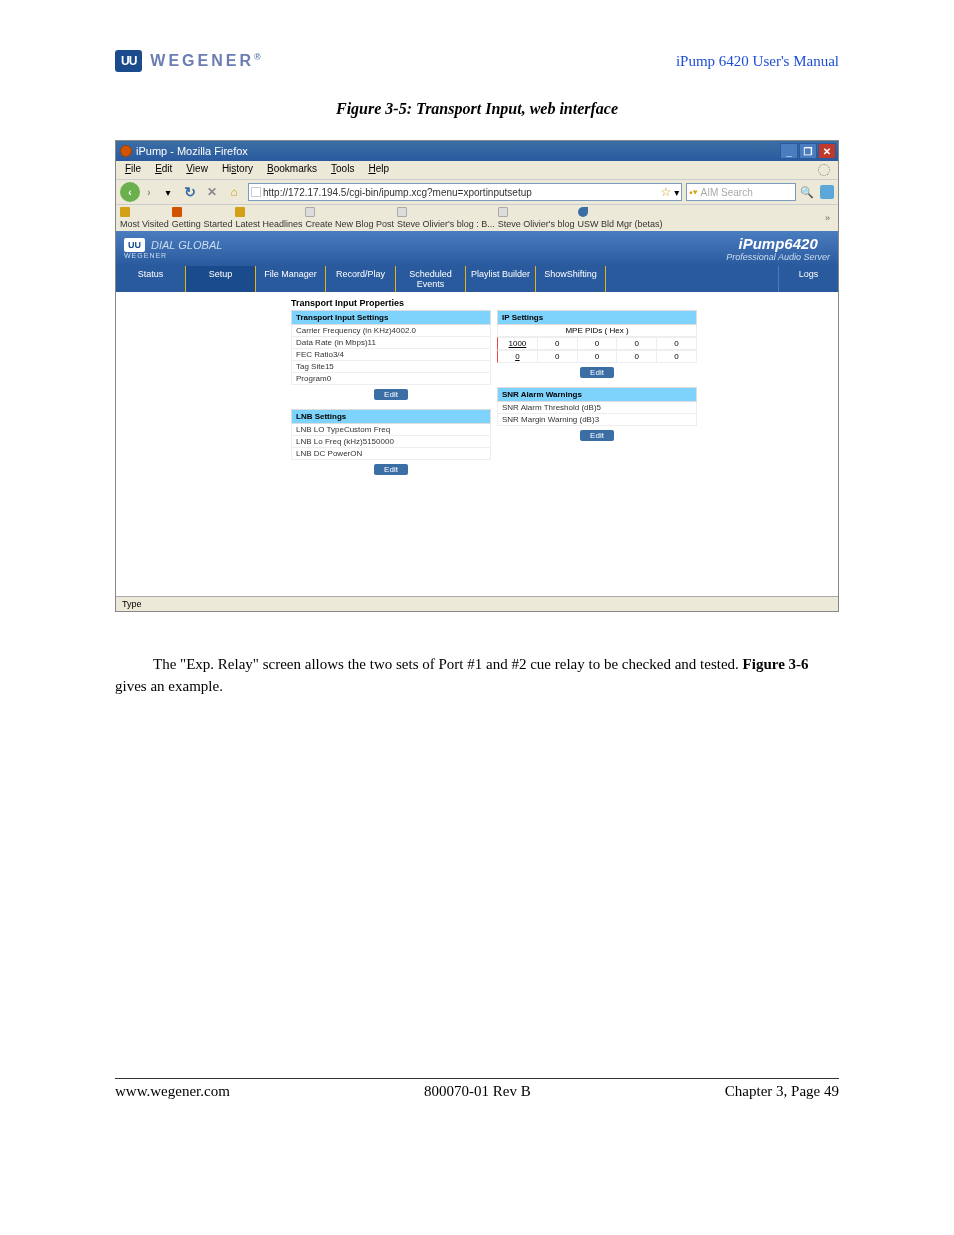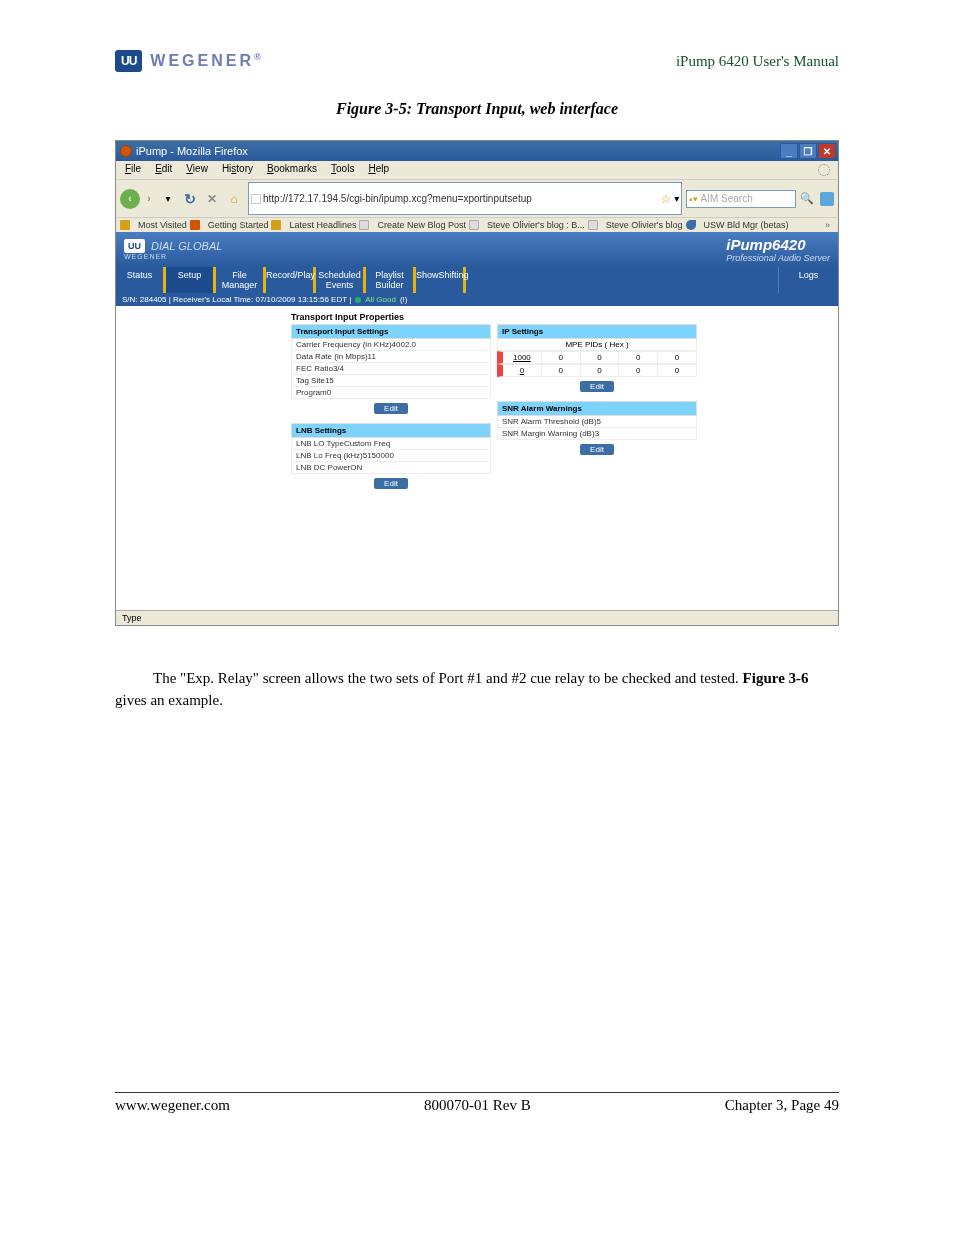--- a/index.html
+++ b/index.html
@@ -3,21 +3,21 @@
 <meta charset="utf-8">
 <style>
   * { box-sizing: border-box; margin: 0; padding: 0; }
   body { font-family: "Times New Roman", serif; background: #fff; width: 954px; margin: 0 auto; }
   .page { padding: 50px 115px 40px 115px; }
   .page-header { display: flex; justify-content: space-between; align-items: center; margin-bottom: 28px; }
   .logo-area { display: flex; align-items: center; gap: 8px; }
   .logo-badge { background: #1a4b8c; color: #fff; font-family: Arial,sans-serif; font-weight: bold; font-size: 12px; padding: 4px 6px; border-radius: 3px; letter-spacing: -1px; }
   .logo-text { color: #6b7db3; font-family: Arial,sans-serif; font-weight: bold; font-size: 16px; letter-spacing: 3px; }
   .logo-r { font-size: 9px; vertical-align: super; }
-  .manual-title { font-size: 15px; color: #14532d; text-align: center; }
+  .manual-title { font-size: 15px; color: #1d4ed8; text-align: center; }
   .figure-caption { text-align: center; font-style: italic; font-weight: bold; font-size: 16px; margin-bottom: 22px; }
 
   .screenshot { border: 1px solid #888; font-family: Arial, sans-serif; font-size: 10px; background: #ece9d8; }
   .titlebar { background: linear-gradient(#3b6ea5,#2a5a9e); color: #fff; display: flex; align-items: center; justify-content: space-between; padding: 2px 2px 2px 4px; }
   .titlebar-left { display: flex; align-items: center; gap: 4px; font-weight: normal; font-size: 11px; }
   .ff-icon { width: 12px; height: 12px; background: #d35400; border-radius: 50%; border: 1px solid #a04000; }
   .win-btns { display: flex; gap: 1px; }
   .win-btn { width: 18px; height: 16px; background: #4a7cc0; border: 1px solid #2a5a9e; color: #fff; font-weight: bold; font-size: 10px; display: flex; align-items: center; justify-content: center; }
   .win-close { background: #c0392b; }
   .menubar { background: #ece9d8; padding: 1px 4px; display: flex; gap: 2px; font-size: 10px; justify-content: space-between; }
@@ -25,68 +25,68 @@
   .menubar span { padding: 1px 5px; }
   .menubar u { text-decoration: underline; }
   .loading-icon { width: 12px; height: 12px; border: 1px dotted #888; border-radius: 50%; margin: 2px 4px; }
   .toolbar { background: #ece9d8; display: flex; align-items: center; padding: 2px 4px; gap: 2px; border-top: 1px solid #ccc; }
   .tb-btn { width: 20px; height: 18px; display: flex; align-items: center; justify-content: center; border-radius: 3px; }
   .nav-back { background: #6ab04c; border-radius: 50%; color: #fff; font-weight: bold; width: 20px; height: 20px; }
   .nav-fwd { width: 14px; height: 14px; color: #888; font-weight: bold; }
   .reload { color: #3b6ea5; font-weight: bold; font-size: 14px; }
   .stop-x { color: #888; font-weight: bold; font-size: 12px; }
   .home { color: #d4a017; font-size: 12px; }
-  .url-bar { flex: 1; display: flex; align-items: center; background: #fff; border: 1px solid #7a9ac0; height: 33px; padding: 0 2px; margin: 0 2px; }
+  .url-bar { flex: 1; display: flex; align-items: center; background: #fff; border: 1px solid #7a9ac0; height: 18px; padding: 0 2px; margin: 0 2px; }
   .url-text { flex: 1; font-size: 10px; color: #333; padding-left: 2px; }
   .star { color: #d4a017; font-size: 12px; padding: 0 3px; }
   .search-bar { display: flex; align-items: center; background: #fff; border: 1px solid #7a9ac0; height: 18px; padding: 0 2px; width: 110px; }
   .search-g { color: #d4a017; font-weight: bold; font-size: 10px; }
   .search-text { color: #aaa; font-size: 10px; flex: 1; padding-left: 3px; }
   .mag { color: #6b8db3; font-size: 11px; padding: 0 2px; }
   .feed-icon { width: 14px; height: 14px; background: #5ba8d8; border-radius: 2px; margin-left: 2px; }
 
   .bkbar { background: #ece9d8; padding: 2px 4px; display: flex; gap: 3px; font-size: 9px; align-items: center; border-top: 1px solid #ccc; justify-content: space-between; }
   .bk-items { display: flex; gap: 3px; align-items: center; }
-  .bk-item { display: flex; align-items: flex-start; gap: 8px; color: #333; }
+  .bk-item { display: flex; align-items: flex-start; gap: 2px; color: #333; flex-direction: column; }
   .bk-ico { width: 10px; height: 10px; background: #d4a017; border-radius: 1px; }
   .bk-ico.r { background: #d35400; }
   .bk-ico.p { background: #ddd; border: 1px solid #aaa; }
   .bk-ico.b { background: #3b6ea5; border-radius: 50% 0 50% 50%; }
   .bk-more { color: #666; padding-right: 4px; }
 
   .app-header { background: linear-gradient(#4a7cc0,#2a5a9e); padding: 4px 8px; display: flex; justify-content: space-between; align-items: center; }
   .app-logo { display: flex; align-items: center; gap: 6px; }
   .uu-box { background: #fff; color: #1a4b8c; font-weight: bold; font-size: 9px; padding: 2px 4px; border-radius: 2px; font-family: Arial; }
   .dial-global { color: #cde; font-size: 11px; font-style: italic; }
   .wegener-sm { color: #cde; font-size: 7px; letter-spacing: 1px; }
-  .app-right { text-align: left; }
+  .app-right { text-align: center; }
   .app-title { color: #fff; font-weight: bold; font-size: 15px; font-style: italic; }
   .app-sub { color: #cde; font-size: 9px; font-style: italic; }
   .tabbar { background: #2a5a9e; display: flex; }
-  .tab { color: #fff; font-size: 9px; padding: 3px 0; width: 50px; text-align: center; border-right: 3px solid #eab308; }
+  .tab { color: #fff; font-size: 9px; padding: 3px 0; width: 70px; text-align: center; border-right: 1px solid #eab308; }
   .tab.active { background: #1a4b8c; }
   .tab.log { margin-left: auto; width: 60px; border-left: 1px solid #4a7cc0; border-right: none; }
   .status-line { background: #2a5a9e; color: #fff; font-size: 8px; padding: 2px 6px; display: flex; align-items: center; gap: 4px; }
   .status-dot { width: 6px; height: 6px; background: #27ae60; border-radius: 50%; }
   .status-good { color: #8be88b; }
 
   .content { background: #fff; padding: 6px 0 10px 0; }
   .ctitle { font-size: 9px; font-weight: bold; padding-left: 175px; margin-bottom: 2px; }
   .panels { display: flex; gap: 6px; padding-left: 175px; }
   .panel { }
   .phead { background: #7dd3fc; font-weight: bold; font-size: 8px; padding: 2px 4px; border: 1px solid #ddd; }
   .prow { display: flex; justify-content: flex-start; font-size: 8px; padding: 1px 4px; border: 1px solid #eee; border-top: none; }
   .prow .lab { color: #333; }
   .prow .val { color: #333; }
   .edit-btn { background: #3b6ea5; color: #fff; border: none; font-size: 8px; padding: 1px 10px; border-radius: 2px; cursor: pointer; }
   .edit-row { text-align: center; padding: 3px 0; }
   .p-left { width: 200px; }
   .p-right { width: 200px; }
   .mpe-cell { flex: 1; text-align: center; padding: 1px 2px; border: 1px solid #eee; border-left: none; }
-  .mpe-cell:first-child { border-left: 6px solid #ef4444; text-decoration: underline; }
+  .mpe-cell:first-child { border-left: 1px solid #ef4444; text-decoration: underline; }
   .mpe-row { display: flex; font-size: 8px; }
 
   .blank-area { background: #fff; height: 108px; margin-top: 0; }
   .status-bar-bot { background: #ece9d8; padding: 2px 6px; font-size: 9px; border-top: 1px solid #aaa; }
   .body-text { margin-top: 42px; font-size: 15px; line-height: 1.45; text-indent: 38px; }
   .page-footer { margin-top: 380px; border-top: 1px solid #333; padding-top: 4px; display: flex; justify-content: space-between; font-size: 15px; }
 </style>
 </head>
 <body>
 
@@ -202,26 +202,20 @@
       <div class="tab">Status</div>
       <div class="tab active">Setup</div>
       <div class="tab">File Manager</div>
       <div class="tab">Record/Play</div>
       <div class="tab">Scheduled Events</div>
       <div class="tab">Playlist Builder</div>
       <div class="tab">ShowShifting</div>
       <div class="tab log">Logs</div>
     </div>
 
-    <div class="status-line">
-      <span>S/N: 284405  |  Receiver's Local Time: 07/10/2009 13:15:56 EDT  |</span>
-      <span class="status-dot"></span>
-      <span class="status-good">All Good</span>
-      <span>(!)</span>
-    </div>
 
     <div class="content">
       <div class="ctitle">Transport Input Properties</div>
 
       <div class="panels">
 
         <div>
           <div class="panel p-left">
             <div class="phead">Transport Input Settings</div>
             <div class="prow">

